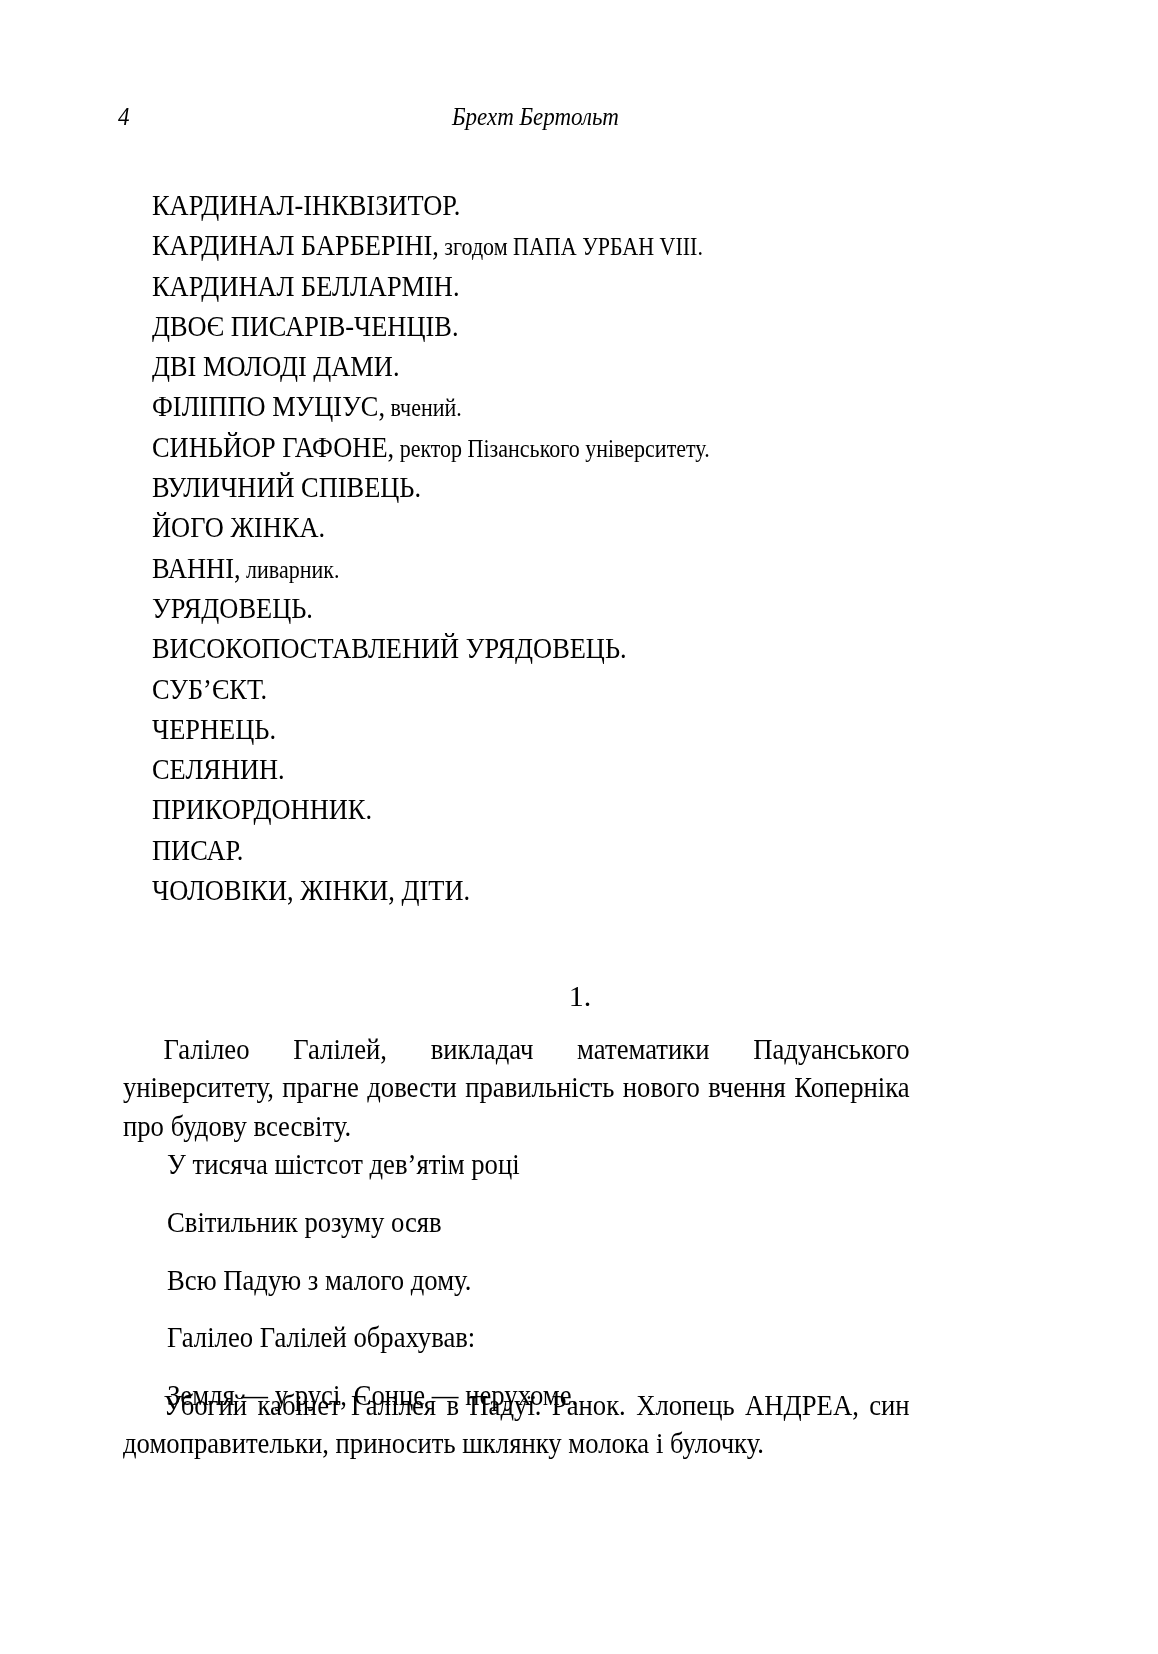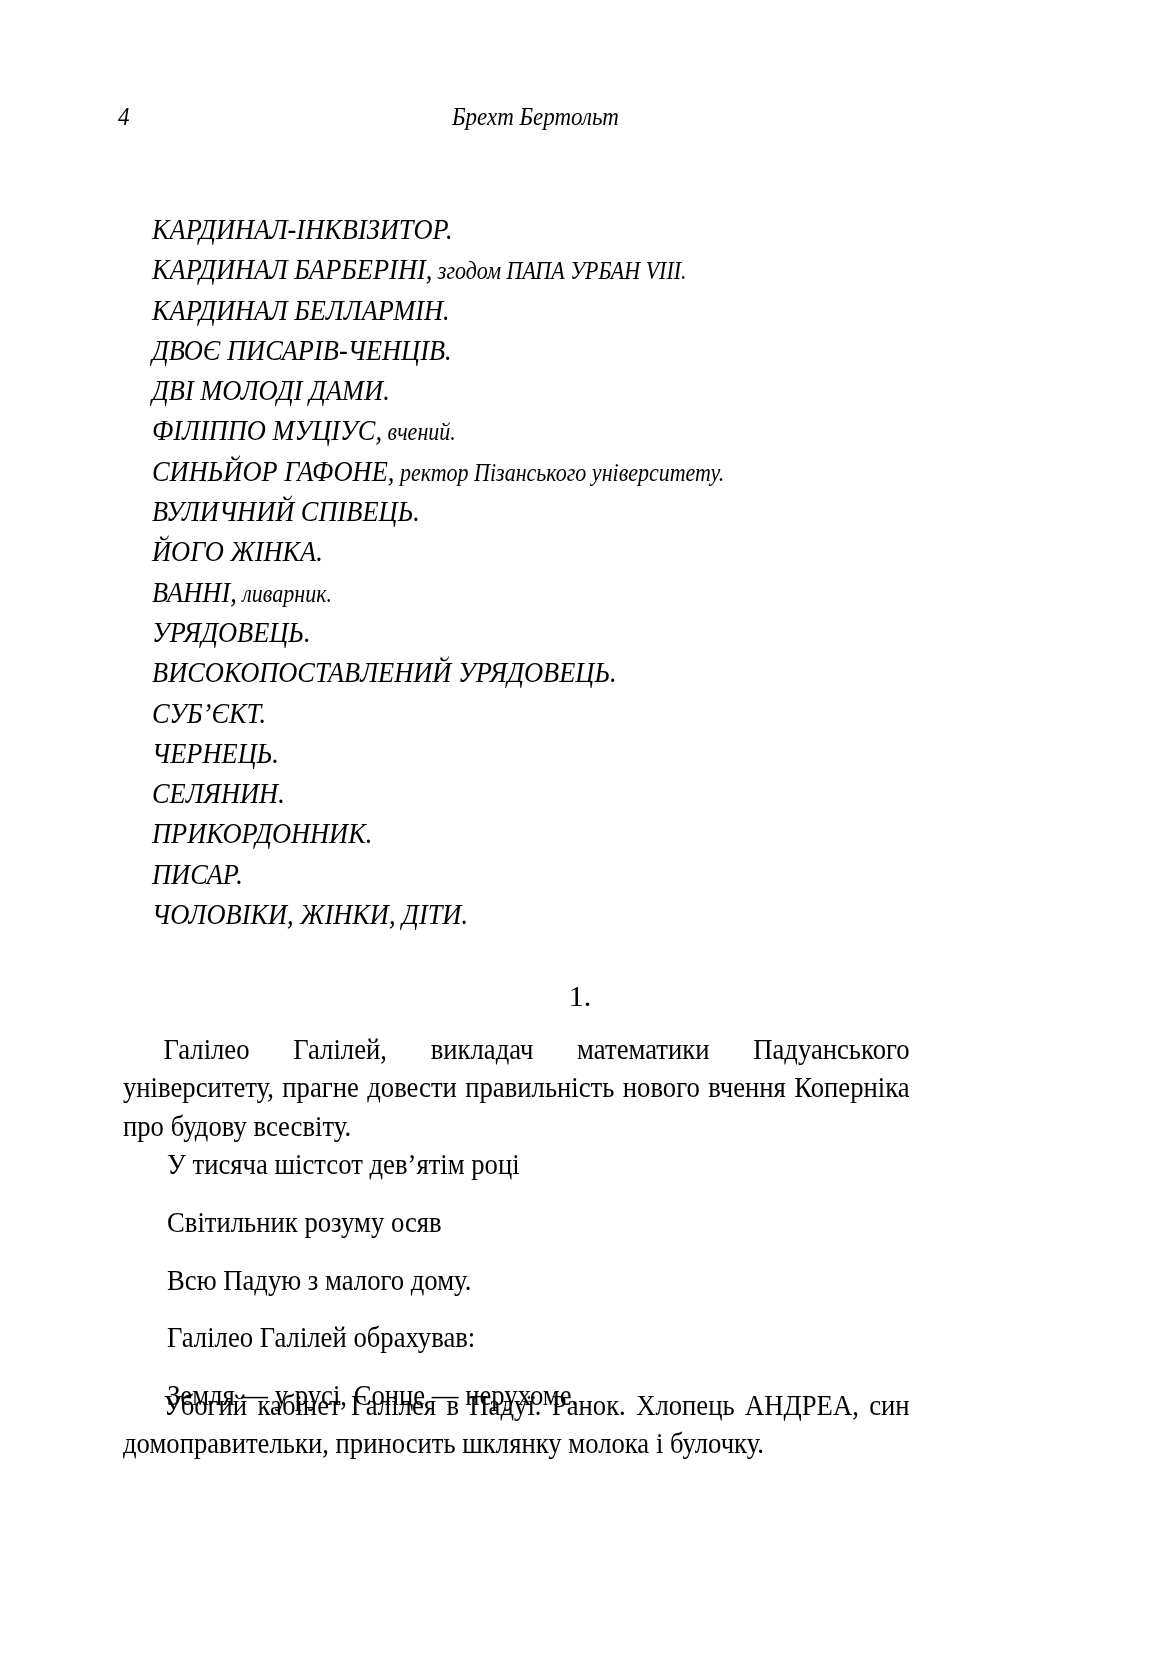--- a/index.html
+++ b/index.html
@@ -46,23 +46,22 @@
     line-height: 34px;
     transform: scaleX(0.92);
     transform-origin: left top;
     white-space: nowrap;
   }
 
   
   .cast-list {
     position: absolute;
     left: 152px;
-    top: 210px;
+    top: 186px;
     width: 900px;
-    font-style: italic;
   }
   .cast-line {
     font-size: 30px;
     line-height: 38.3px;
     white-space: nowrap;
     transform: scaleX(0.88);
     transform-origin: left center;
   }
   .cast-role {
     

